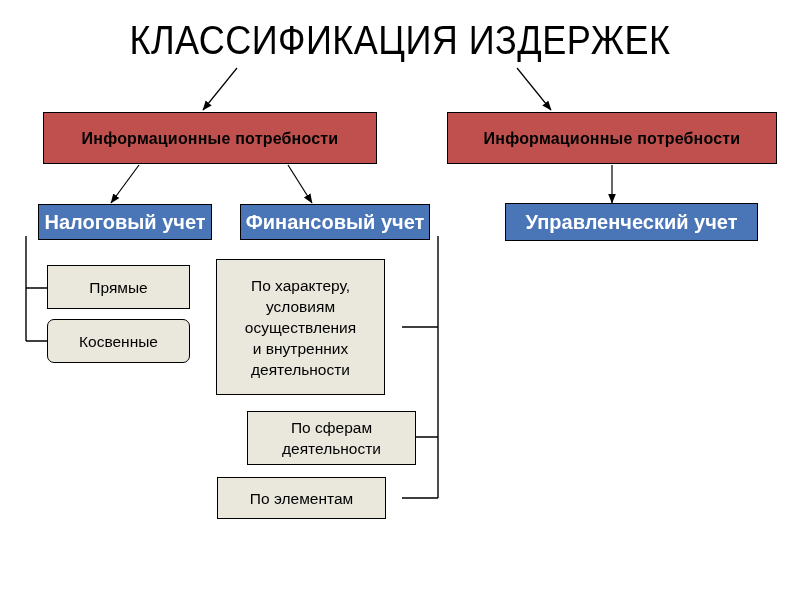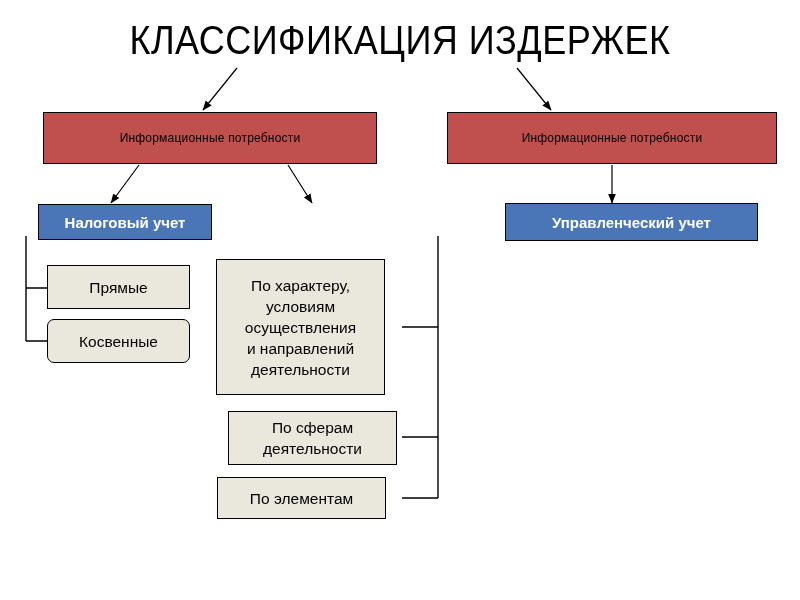--- a/index.html
+++ b/index.html
@@ -44,30 +44,30 @@
     text-align: center;
   }
   .box .txt {
     display: block;
     width: 100%;
   }
 
   .box-red {
     background: #C0504D;
     color: #000000;
-    font-weight: normal;
-    font-size: 12px;
+    font-weight: bold;
+    font-size: 16px;
     line-height: 19px;
     letter-spacing: 0.2px;
   }
   .box-blue {
     background: #4A76B8;
     color: #FFFFFF;
     font-weight: bold;
-    font-size: 15px;
+    font-size: 20px;
     line-height: 19px;
   }
   .box-cream {
     background: #EAE7DC;
     color: #000000;
     font-weight: normal;
     font-size: 15.5px;
     line-height: 21px;
   }
 
@@ -121,44 +121,47 @@
   <div class="box box-red" style="left:447px; top:112px; width:330px; height:52px;">
     <span class="txt">
       <span>Информационные потребности</span><br>
     </span>
   </div>
 
   <div class="box box-blue" style="left:38px; top:204px; width:174px; height:36px;">
     <span class="txt">Налоговый учет</span>
   </div>
 
+  <div class="box box-blue" style="left:240px; top:204px; width:190px; height:36px;">
+    <span class="txt">Финансовый учет</span>
+  </div>
 
   <div class="box box-blue" style="left:505px; top:203px; width:253px; height:38px;align-items:center;">
     <span class="txt">Управленческий учет</span>
   </div>
 
   <div class="box box-cream" style="left:47px; top:265px; width:143px; height:44px;">
     <span class="txt">Прямые</span>
   </div>
 
   <div class="box box-cream" style="left:47px; top:319px; width:143px; height:44px;border-radius:7px;">
     <span class="txt">Косвенные</span>
   </div>
 
   <div class="box box-cream" style="left:216px; top:259px; width:169px; height:136px;">
     <span class="txt">
       <span>По характеру,</span><br>
       <span>условиям</span><br>
       <span>осуществления</span><br>
-      <span>и направлений</span><br>
+      <span>и внутренних</span><br>
       <span>деятельности</span>
     </span>
   </div>
 
-  <div class="box box-cream" style="left:228px; top:411px; width:169px; height:54px;">
+  <div class="box box-cream" style="left:247px; top:411px; width:169px; height:54px;">
     <span class="txt">
       <span>По сферам</span><br>
       <span>деятельности</span>
     </span>
   </div>
 
   <div class="box box-cream" style="left:217px; top:477px; width:169px; height:42px;">
     <span class="txt">По элементам</span>
   </div>
 

